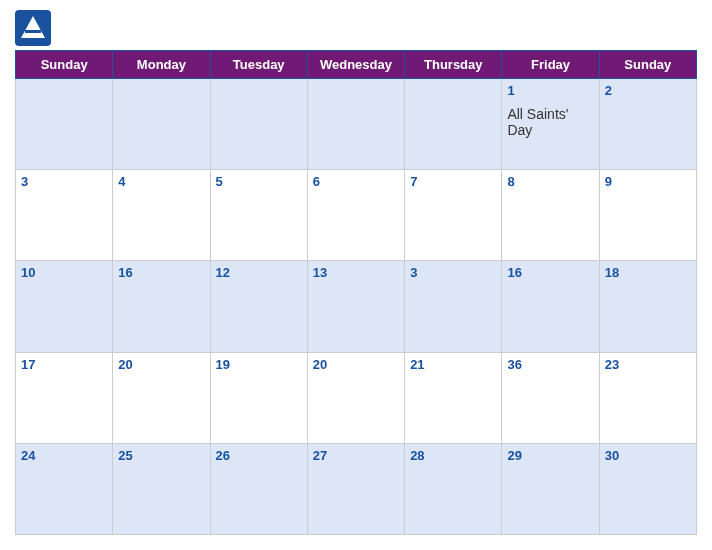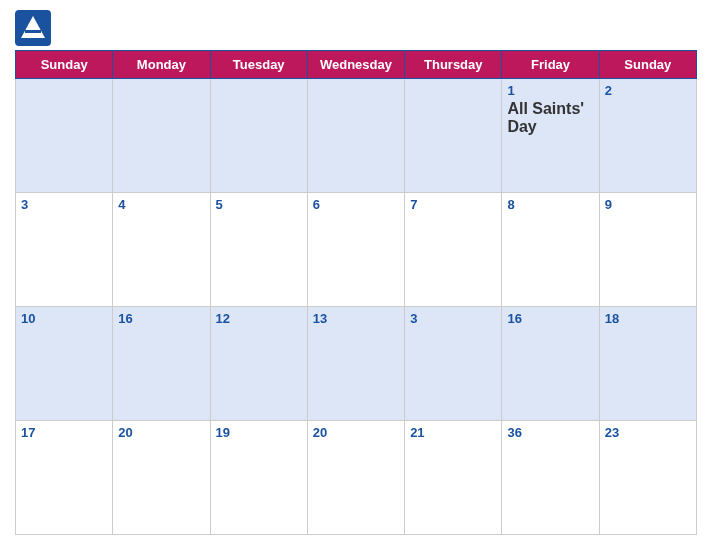--- a/index.html
+++ b/index.html
@@ -64,21 +64,21 @@
       text-align: right;
     }
 
     .calendar {
       width: 100%;
       border-collapse: collapse;
       flex: 1;
     }
 
     .calendar thead tr th {
-      background-color: #be185d;
+      background-color: #701a75;
       color: #fff;
       text-align: center;
       font-size: 13px;
       font-weight: bold;
       padding: 6px 4px;
       border: 1px solid #1a52a0;
     }
 
     .calendar tbody tr {
       height: 72px;
@@ -100,24 +100,23 @@
       background-color: #fff;
     }
 
     .day-number {
       font-size: 13px;
       font-weight: bold;
       color: #1a52a0;
     }
 
     .event-text {
-      font-size: 16px;
+      font-size: 14px;
       color: #333;
-      margin-top: 2px;
-      font-weight: bold;
+      margin-top: 8px;
     }
   </style>
 </head>
 <body>
 
 <div class="header-top">
   <div class="logo">
     <svg class="logo-icon" viewBox="0 0 36 36">
       <rect x="0" y="0" width="36" height="36" rx="4" fill="#1a52a0"></rect>
       <polygon points="18,6 30,28 6,28" fill="white"></polygon>
@@ -223,14 +222,37 @@
         <td>
           <div class="day-number">21</div>
         </td>
         <td>
           <div class="day-number">36</div>
         </td>
         <td>
           <div class="day-number">23</div>
         </td>
       </tr>
+      <tr>
+        <td>
+          <div class="day-number">24</div>
+        </td>
+        <td>
+          <div class="day-number">25</div>
+        </td>
+        <td>
+          <div class="day-number">26</div>
+        </td>
+        <td>
+          <div class="day-number">27</div>
+        </td>
+        <td>
+          <div class="day-number">28</div>
+        </td>
+        <td>
+          <div class="day-number">29</div>
+        </td>
+        <td>
+          <div class="day-number">30</div>
+        </td>
+      </tr>
     </tbody>
 </table>
 
 </body></html>

